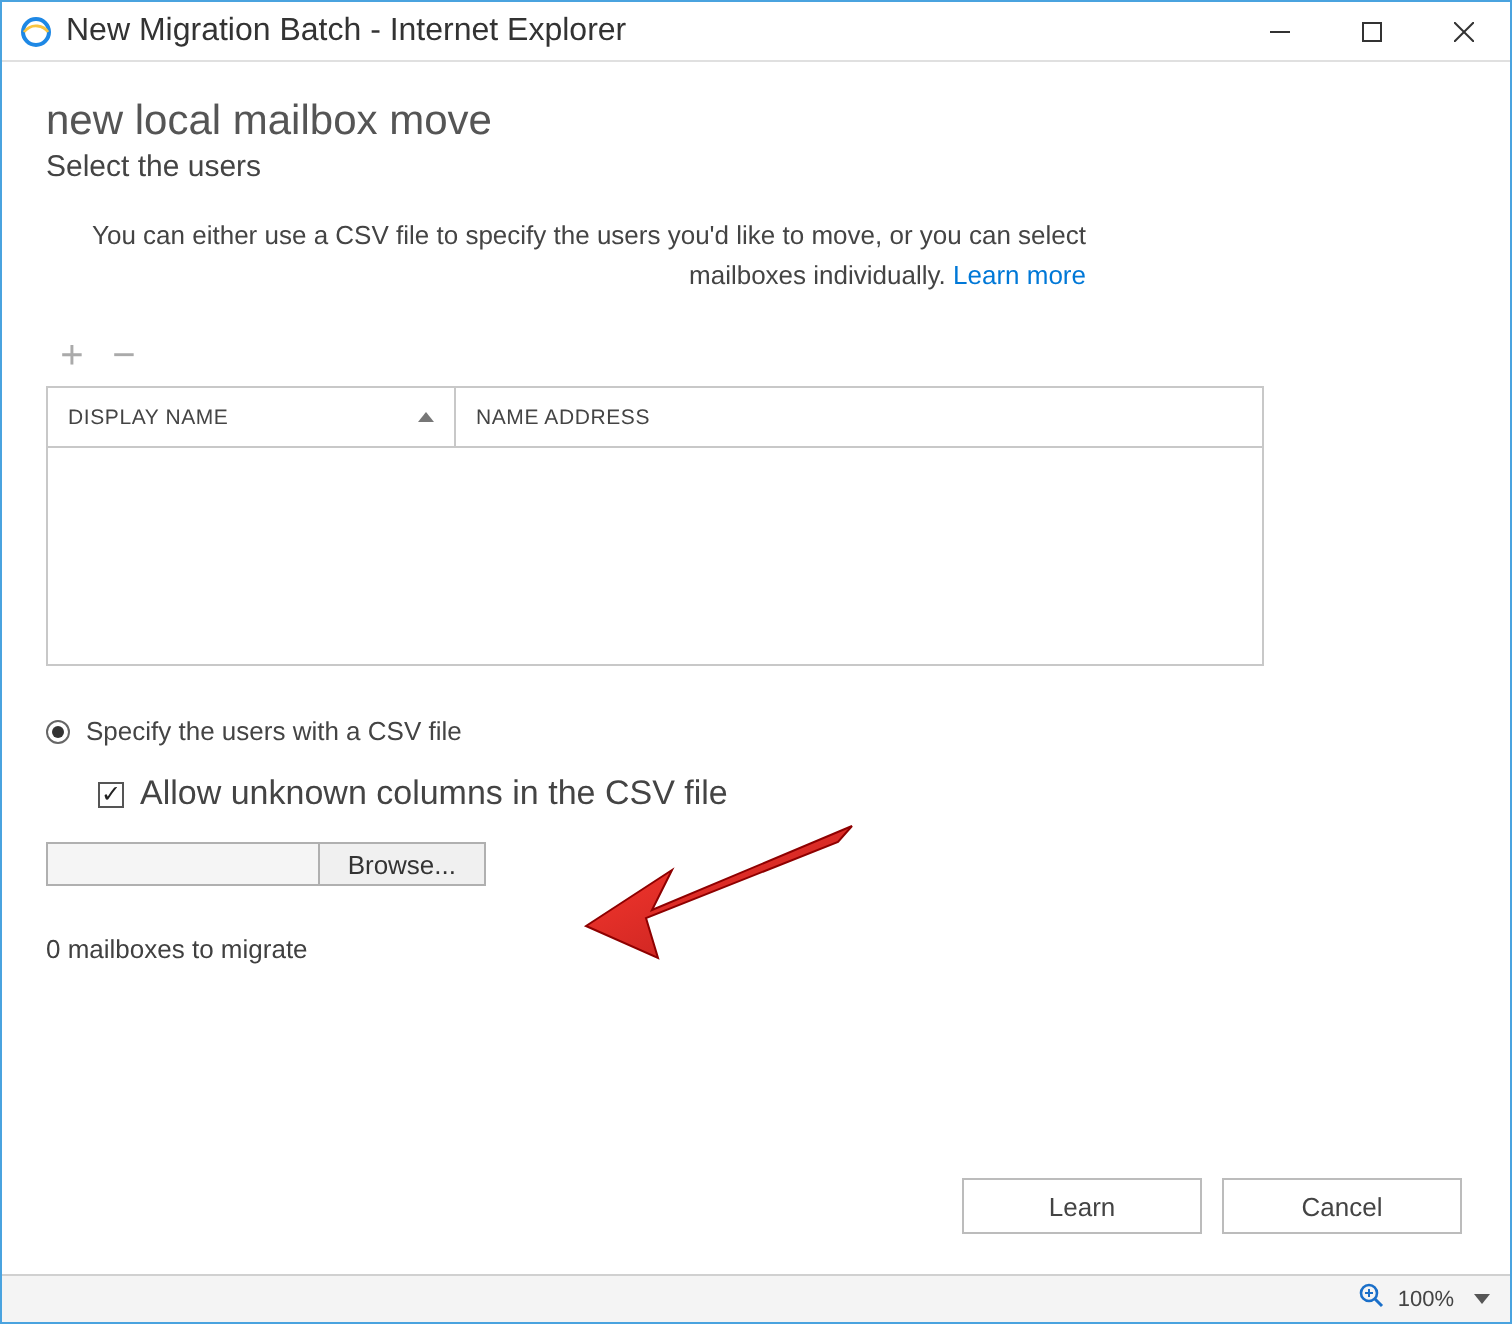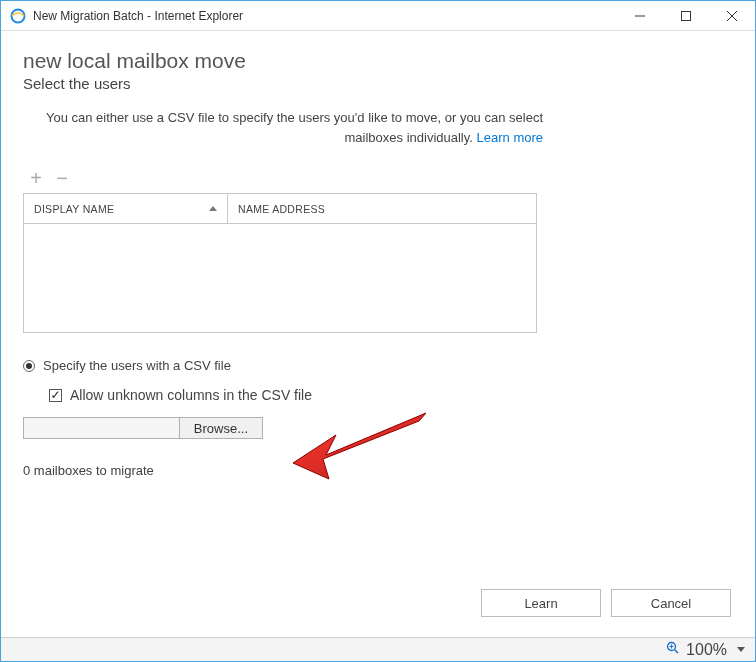--- a/index.html
+++ b/index.html
@@ -1,62 +1,62 @@
 <!DOCTYPE html>
 <html><head>
   <meta charset="utf-8">
   <style>
     * { box-sizing: border-box; margin: 0; padding: 0; }
     body { font-family: "Segoe UI", Arial, sans-serif; font-size: 13px; color: #333; background: #fff; width: 756px; height: 662px; border: 1px solid #4aa3df; overflow: hidden; position: relative; }
     
     .titlebar { height: 30px; display: flex; align-items: center; padding: 0 0 0 8px; border-bottom: 1px solid #e0e0e0; }
     .titlebar .ie-icon { width: 18px; height: 18px; margin-right: 6px; display: inline-flex; align-items: center; justify-content: center; }
-    .titlebar .title-text { font-size: 12px; color: #333; flex: 1; }
+    .titlebar .title-text { font-size: 16px; color: #333; flex: 1; }
     .titlebar .win-controls { display: flex; }
     .titlebar .win-btn { width: 46px; height: 29px; display: flex; align-items: center; justify-content: center; font-size: 11px; }
     .titlebar .win-btn svg { pointer-events: none; }
     
     .content { padding: 18px 22px 0 22px; height: 594px; }
     .h1 { font-size: 21px; font-weight: 400; color: #555; margin-bottom: 2px; }
     .h2 { font-size: 15px; font-weight: 400; color: #444; margin-bottom: 16px; }
     .intro { font-size: 13px; color: #444; line-height: 1.5; margin-bottom: 22px; max-width: 520px; text-align: right; }
     .intro .link { color: #0078d7; cursor: pointer; }
     
     .radio-row { display: flex; align-items: center; font-size: 13px; color: #444; margin-bottom: 10px; }
     .radio { width: 12px; height: 12px; border: 1px solid #666; border-radius: 50%; margin-right: 8px; display: inline-flex; align-items: center; justify-content: center; }
     .radio.selected::after { content: ""; width: 6px; height: 6px; background: #333; border-radius: 50%; }
     
     .toolbar-mini { display: flex; gap: 8px; margin: 2px 0 6px 4px; }
     .toolbar-mini .tb { width: 18px; height: 18px; display: flex; align-items: center; justify-content: center; color: #aaa; font-size: 20px; font-weight: 300; line-height: 1; }
     
-    .grid { border: 1px solid #c8c8c8; height: 140px; width: 514px; }
+    .grid { border: 1px solid #c8c8c8; height: 140px; width: 609px; }
     .grid-head { display: flex; border-bottom: 1px solid #c8c8c8; height: 30px; font-size: 10.5px; letter-spacing: 0.3px; color: #444; }
     .grid-col { display: flex; align-items: center; padding: 0 10px; border-right: 1px solid #c8c8c8; }
     .grid-col.last { border-right: none; }
     .grid-col.dn { width: 204px; justify-content: space-between; }
     .grid-col.em { flex: 1; }
     .sort-ico { border-left: 4px solid transparent; border-right: 4px solid transparent; border-bottom: 5px solid #777; width:0; height:0; }
     .grid-body { height: 109px; }
 
     .spacer25 { height: 25px; }
     
-    .cb-row { display: flex; align-items: center; font-size: 14px; color: #444; margin: 14px 0 14px 26px; }
+    .cb-row { display: flex; align-items: center; font-size: 17px; color: #444; margin: 14px 0 14px 26px; }
     .cb { width: 13px; height: 13px; border: 1px solid #555; margin-right: 8px; display: inline-flex; align-items: center; justify-content: center; }
     .cb.checked::after { content: "✓"; font-size: 12px; line-height: 1; color: #222; }
     
-    .browse-row { display: flex; width: 240px; border: 1px solid #b0b0b0; height: 22px; }
+    .browse-row { display: flex; width: 220px; border: 1px solid #b0b0b0; height: 22px; }
     .browse-path { flex: 1; background: #f5f5f5; border-right: 1px solid #b0b0b0; }
     .browse-btn { padding: 0 14px; font-size: 13px; background: #f0f0f0; display: flex; align-items: center; cursor: pointer; }
     
     .status-line { margin-top: 24px; font-size: 13px; color: #404040; }
     
     .footer-buttons { position: absolute; right: 24px; bottom: 44px; display: flex; gap: 10px; }
     .btn { width: 120px; height: 28px; border: 1px solid #bcbcbc; background: #fff; font-size: 13px; color: #444; display: flex; align-items: center; justify-content: center; cursor: pointer; }
     
-    .statusbar { position: absolute; bottom: 0; left: 0; right: 0; height: 24px; border-top: 1px solid #d0d0d0; background: #f4f4f4; display: flex; align-items: center; justify-content: flex-end; padding: 0 10px; font-size: 16px; color: #444; gap: 6px; }
+    .statusbar { position: absolute; bottom: 0; left: 0; right: 0; height: 24px; border-top: 1px solid #d0d0d0; background: #f4f4f4; display: flex; align-items: center; justify-content: flex-end; padding: 0 10px; font-size: 11px; color: #444; gap: 6px; }
     .zoom-ico { color: #1a6fc9; }
     .dropdown-caret { border-left: 4px solid transparent; border-right: 4px solid transparent; border-top: 5px solid #555; width:0; height:0; margin-left: 4px; }
     
     .arrow-annotation { position: absolute; left: 290px; top: 404px; pointer-events: none; }
   </style>
 </head>
 <body>
 
 <div class="titlebar">
   <span class="ie-icon">

